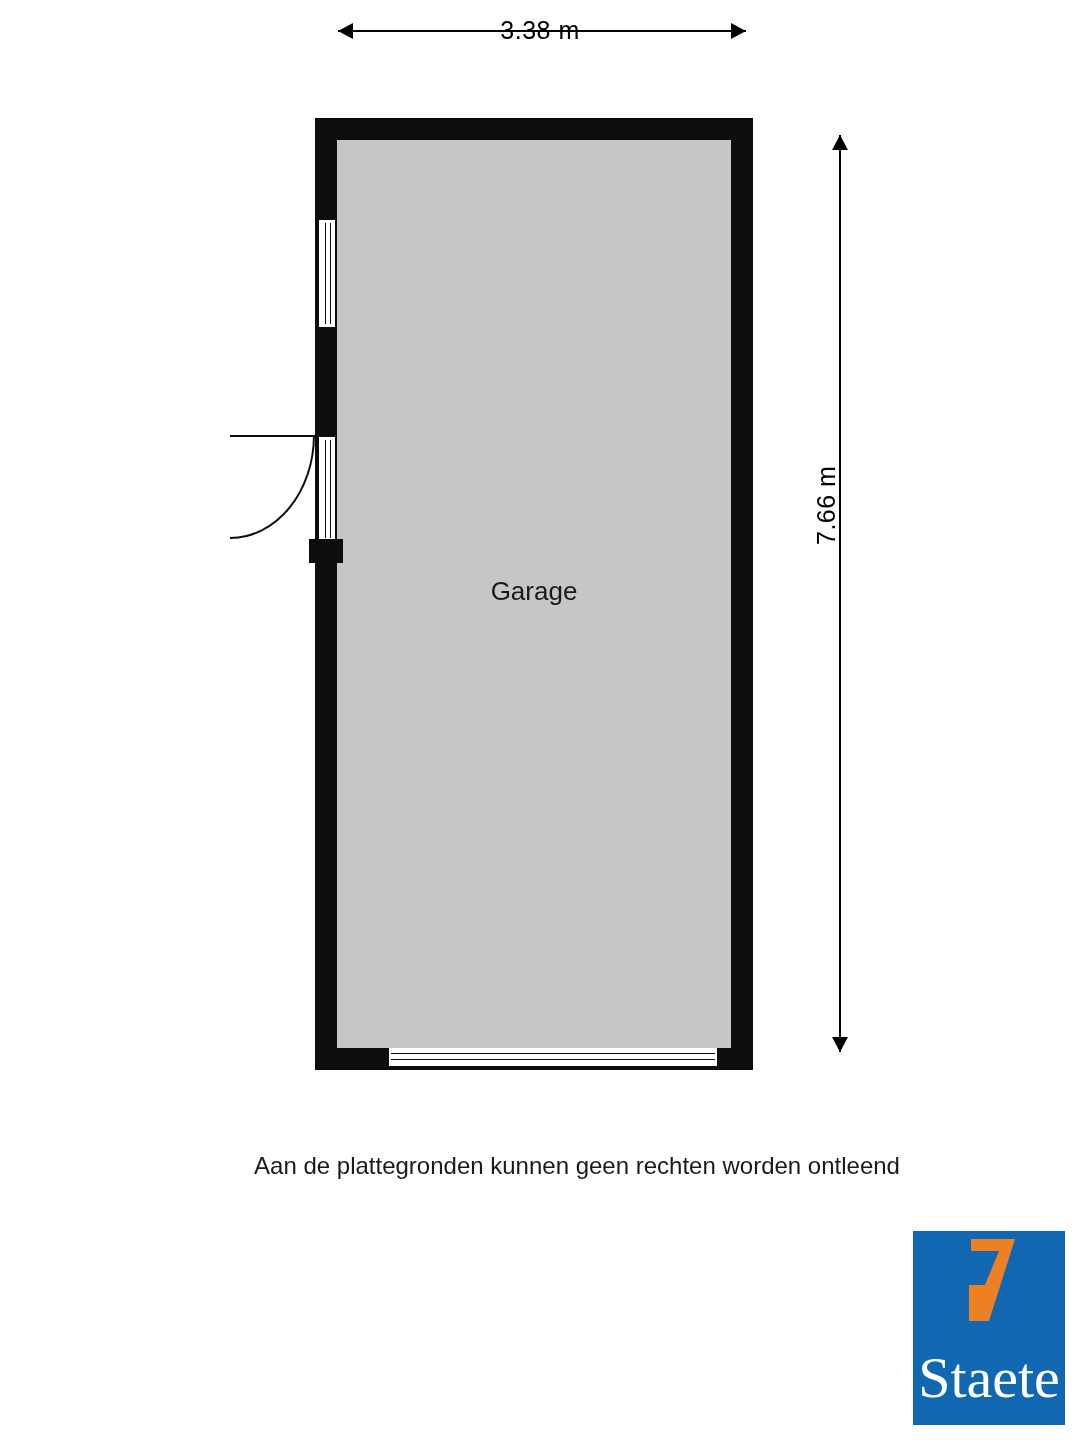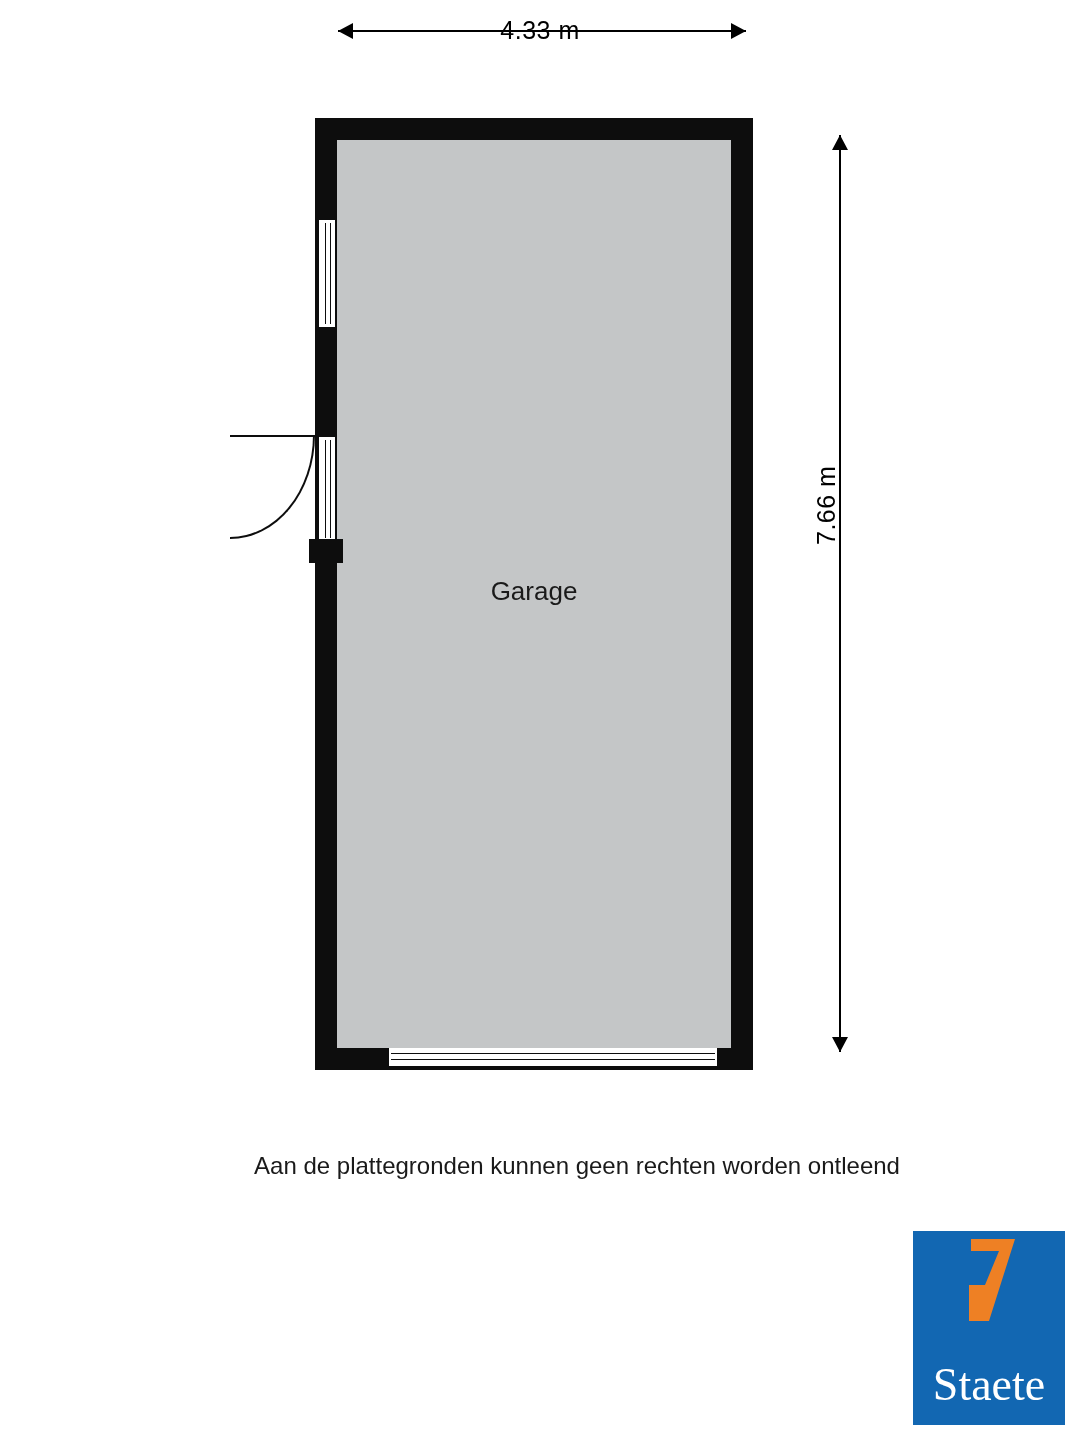--- a/index.html
+++ b/index.html
@@ -276,35 +276,35 @@
     width: 46px;
     height: 82px;
   }
   .logo .logo-text {
     position: absolute;
     left: 0;
     right: 0;
     bottom: 14px;
     text-align: center;
     color: #ffffff;
-    font-size: 46px;
+    font-size: 58px;
     font-family: "Liberation Serif", serif;
     letter-spacing: 0px;
     margin-top: 44px;
   }
 </style>
 </head>
 <body>
 
 <div class="arrow-h">
   <div class="head-left"></div>
   <div class="line"></div>
   <div class="head-right"></div>
 </div>
-<div class="dim-label-top">4.33 m</div>
+<div class="dim-label-top">3.38 m</div>
 
 <div class="arrow-v">
   <div class="head-top"></div>
   <div class="line"></div>
   <div class="head-bottom"></div>
 </div>
 <div class="dim-label-right">7.66 m</div>
 
 <div class="plan">
   <div class="plan-outer"></div>

